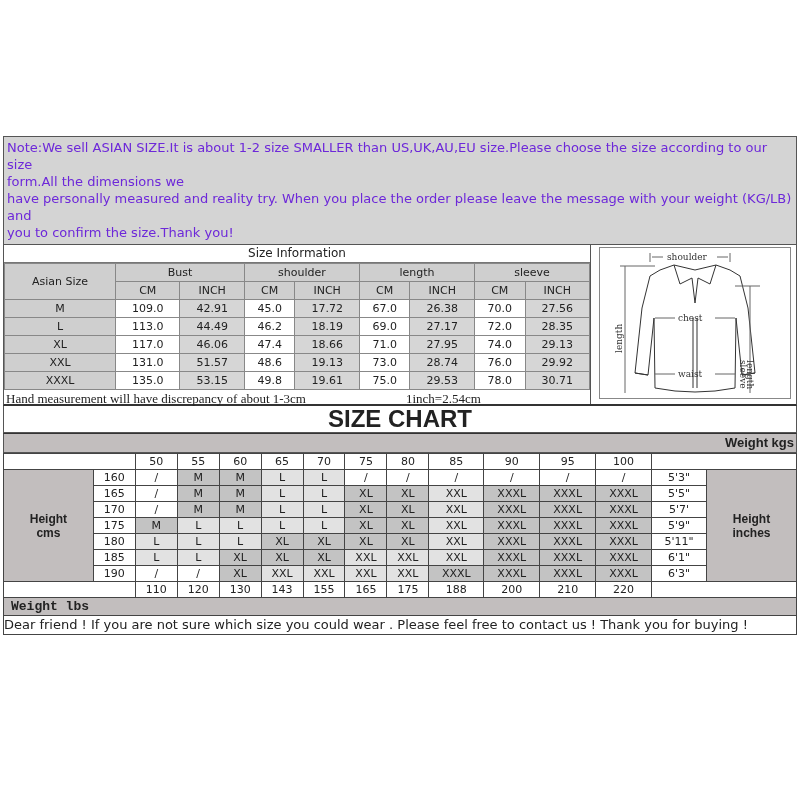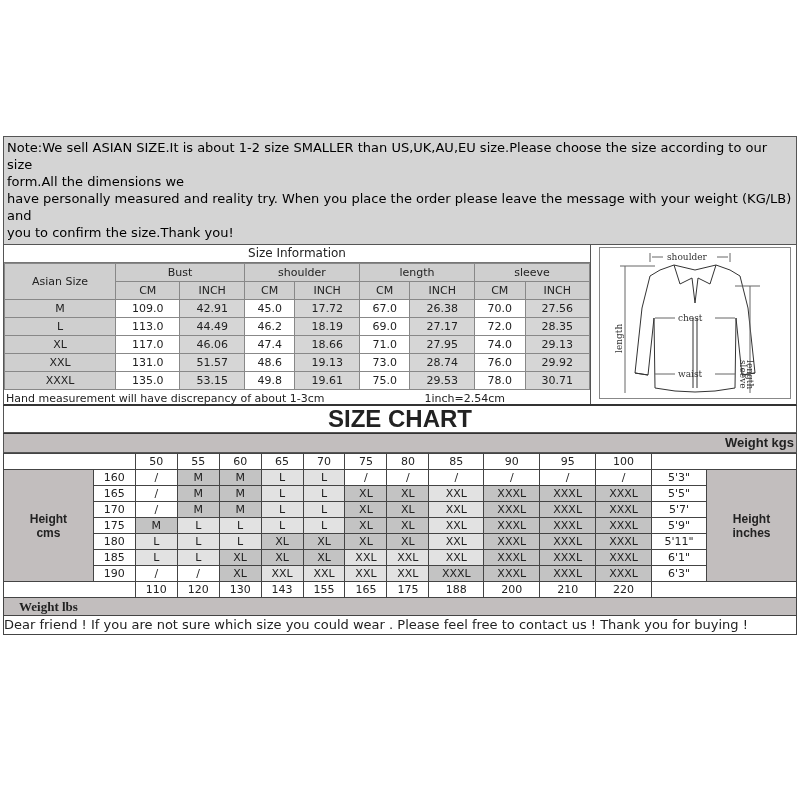--- a/index.html
+++ b/index.html
@@ -1,39 +1,39 @@
 <!DOCTYPE html>
 <html><head>
 <meta charset="utf-8">
 <style>
   html, body { margin:0; padding:0; background:#ffffff; }
   body { width:800px; height:800px; position:relative; overflow:hidden; font-family:"DejaVu Sans", sans-serif; color:#222; }
   .wrap { position:absolute; left:3px; top:136px; width:794px; }
-  .note { background:#d4d4d4; border:1px solid #555; border-bottom:none; font-size:13px; line-height:17px; padding:2px 3px 3px 3px; color:#000000; }
+  .note { background:#d4d4d4; border:1px solid #555; border-bottom:none; font-size:13px; line-height:17px; padding:2px 3px 3px 3px; color:#6d28d9; }
   .info-row { display:flex; border:1px solid #555; border-bottom:2px solid #333; height:159px; }
   .info-left { width:586px; border-right:1px solid #555; position:relative; }
   .info-title { height:17px; text-align:center; font-size:12px; line-height:17px; background:#fff; border-bottom:1px solid #777; }
   table.info { border-collapse:collapse; width:586px; font-size:11px; }
   table.info td { border:1px solid #888; text-align:center; height:17px; padding:0; }
   table.info td.hd { background:#cfcfcf; }
   table.info td.w { background:#fff; }
   table.info td.g { background:#d6d6d6; }
-  .info-foot { font-size:11px; height:17px; line-height:17px; padding-left:2px; display:flex; }
+  .info-foot { font-size:13px; height:17px; line-height:17px; padding-left:2px; display:flex;font-family:Liberation Serif, serif; }
   .info-foot span.b { margin-left:100px; }
   .info-right { flex:1; position:relative; background:#fff; }
   .shirt-box { position:absolute; left:8px; top:2px; width:190px; height:150px; border:1px solid #888; }
   .chart-title { border:1px solid #555; border-top:none; height:26px; text-align:center; font-weight:bold; font-size:24px; line-height:26px; font-family:"Liberation Sans", sans-serif; }
   .weight-bar { background:#c2bebe; border:1px solid #555; border-top:1px solid #333; height:18px; text-align:right; font-weight:bold; font-size:13px; line-height:18px; padding-right:2px; font-family:"Liberation Sans", sans-serif; }
   table.sc { border-collapse:collapse; width:794px; font-size:11px; font-family:"DejaVu Sans", sans-serif; }
   table.sc td { border:1px solid #444; text-align:center; height:15px; padding:0; }
   table.sc td.hlabel { background:#c2bebe; font-weight:bold; font-size:12px; font-family:"Liberation Sans", sans-serif; }
   .c-w { background:#fff; }
   .c-m { background:#c3c3c3; }
   .c-l { background:#e2e2e2; }
-  .lbs-bar { background:#c2bebe; border:1px solid #444; border-top:none; height:17px; font-weight:bold; font-size:13px; line-height:17px; padding-left:15px; font-family:Liberation Serif, serif; }
+  .lbs-bar { background:#c2bebe; border:1px solid #444; border-top:none; height:17px; font-weight:bold; font-size:13px; line-height:17px; padding-left:7px; font-family:Liberation Mono, monospace; }
   .footer { border:1px solid #444; border-top:none; height:18px; text-align:left; font-size:13px; line-height:18px; }
 </style>
 </head>
 <body>
 
 <div class="wrap">
 
   <div class="note">
     <div>Note:We sell ASIAN SIZE.It is about 1-2 size SMALLER than US,UK,AU,EU size.Please choose the size according to our size</div>
     <div>form.All the dimensions we</div>

